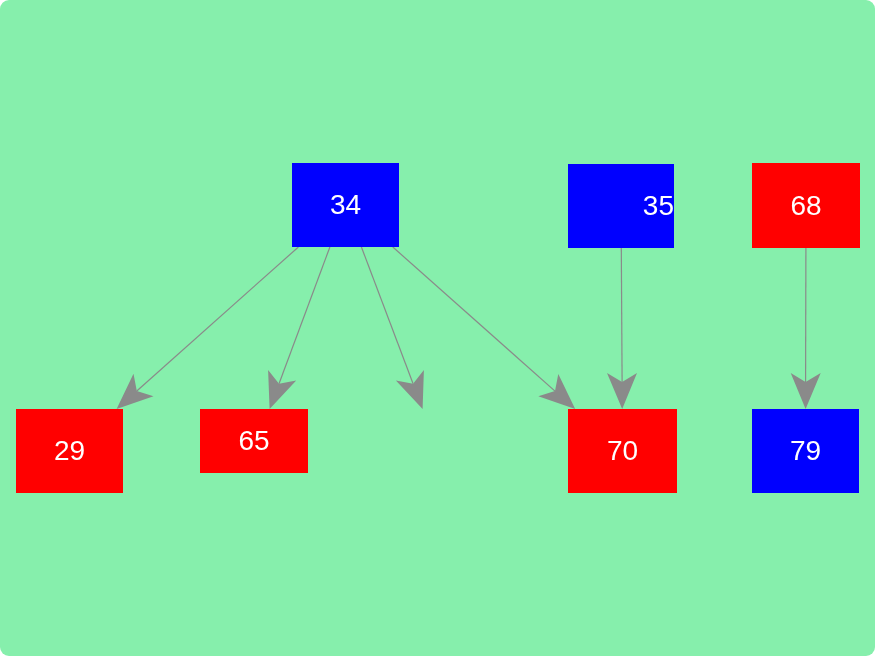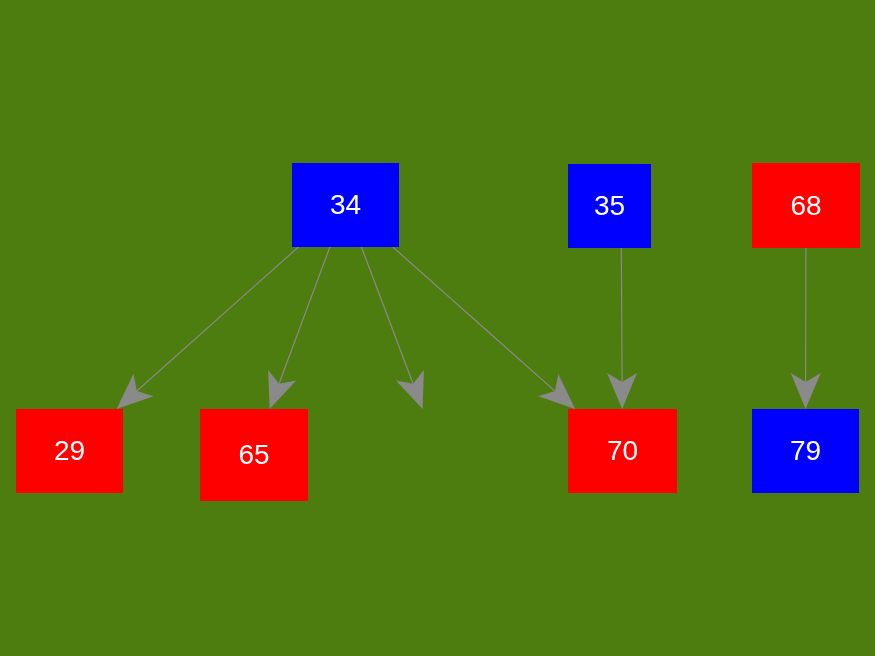--- a/index.html
+++ b/index.html
@@ -32,21 +32,21 @@
   }
   .graph-node .node-label {
     font-size: 28px;
     line-height: 1;
     user-select: none;
   }
 </style>
 </head>
 <body>
 
-<div id="graph-canvas" style="width: 875px; height: 656px; background: #4d7c0f;">
+<div id="graph-canvas" style="width: 875px; height: 656px; background: #86efac; border-radius: 9px;">
   <svg id="edges-layer" width="875" height="656" viewBox="0 0 875 656" xmlns="http://www.w3.org/2000/svg">
       <g>
         <line x1="298.4" y1="247.0" x2="136.8" y2="391.0" stroke="#8a8a8a" stroke-width="1.2"></line>
         <path d="M116.6,409.0 L133.5,373.8 L136.8,391.0 L153.5,396.2 Z" fill="#8a8a8a"></path>
       </g>
       <g>
         <line x1="329.9" y1="247.0" x2="279.0" y2="383.7" stroke="#8a8a8a" stroke-width="1.2"></line>
         <path d="M269.6,409.0 L268.1,370.0 L279.0,383.7 L296.2,380.5 Z" fill="#8a8a8a"></path>
       </g>
       <g>
@@ -63,30 +63,30 @@
       </g>
       <g>
         <line x1="805.9" y1="248.0" x2="805.6" y2="382.0" stroke="#8a8a8a" stroke-width="1.2"></line>
         <path d="M805.6,409.0 L790.7,373.0 L805.6,382.0 L820.7,373.0 Z" fill="#8a8a8a"></path>
       </g>
     </svg>
 
 <div class="graph-node" style="left: 292px; top: 163px; width: 107px; height: 84px; background: rgb(0, 0, 255);">
       <span class="node-label" style="color: rgb(255, 255, 255);">34</span>
     </div>
-    <div class="graph-node" style="left: 568px; top: 164px; width: 83px; height: 84px; background: rgb(0, 0, 255);">
+    <div class="graph-node" style="left: 568px; top: 164px; width: 106px; height: 84px; background: rgb(0, 0, 255); justify-content: flex-end;">
       <span class="node-label" style="color: rgb(255, 255, 255);">35</span>
     </div>
     <div class="graph-node" style="left: 752px; top: 163px; width: 108px; height: 85px; background: rgb(255, 0, 0); text-align: center;">
       <span class="node-label" style="color: rgb(255, 255, 255);">68</span>
     </div>
     <div class="graph-node" style="left: 16px; top: 409px; width: 107px; height: 84px; background: rgb(255, 0, 0);">
       <span class="node-label" style="color: rgb(255, 255, 255);">29</span>
     </div>
-    <div class="graph-node" style="left: 200px; top: 409px; width: 108px; height: 92px; background: rgb(255, 0, 0);">
+    <div class="graph-node" style="left: 200px; top: 409px; width: 108px; height: 64px; background: rgb(255, 0, 0);">
       <span class="node-label" style="color: rgb(255, 255, 255);">65</span>
     </div>
     <div class="graph-node" style="left: 568px; top: 409px; width: 109px; height: 84px; background: rgb(255, 0, 0);">
       <span class="node-label" style="color: rgb(255, 255, 255);">70</span>
     </div>
     <div class="graph-node" style="left: 752px; top: 409px; width: 107px; height: 84px; background: rgb(0, 0, 255); text-align: center;">
       <span class="node-label" style="color: rgb(255, 255, 255);">79</span>
     </div>
   </div>
 

